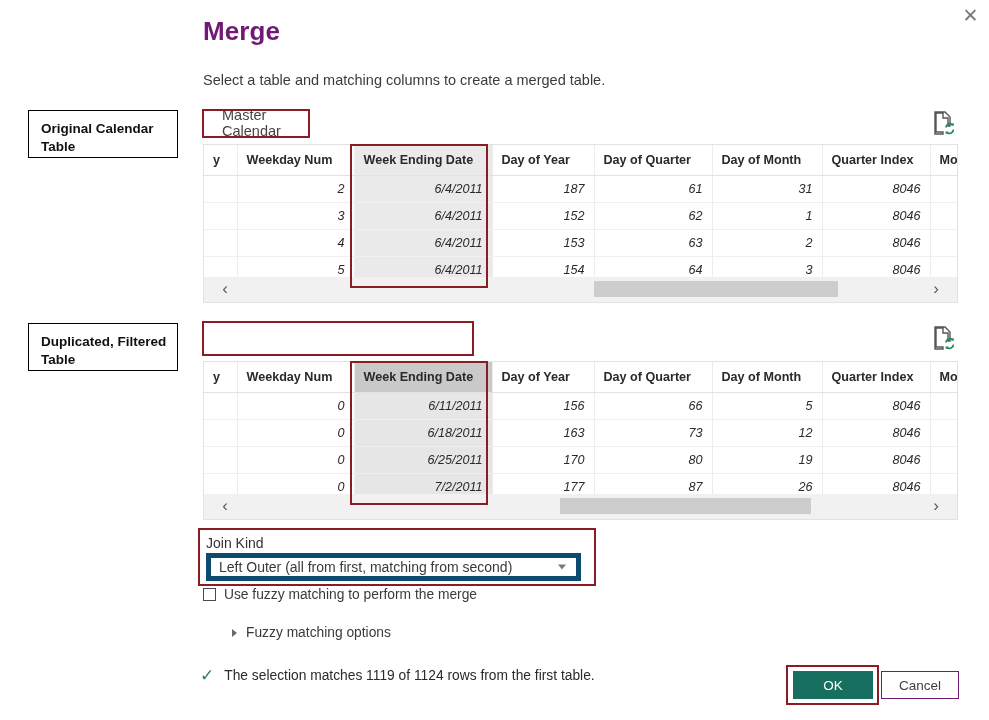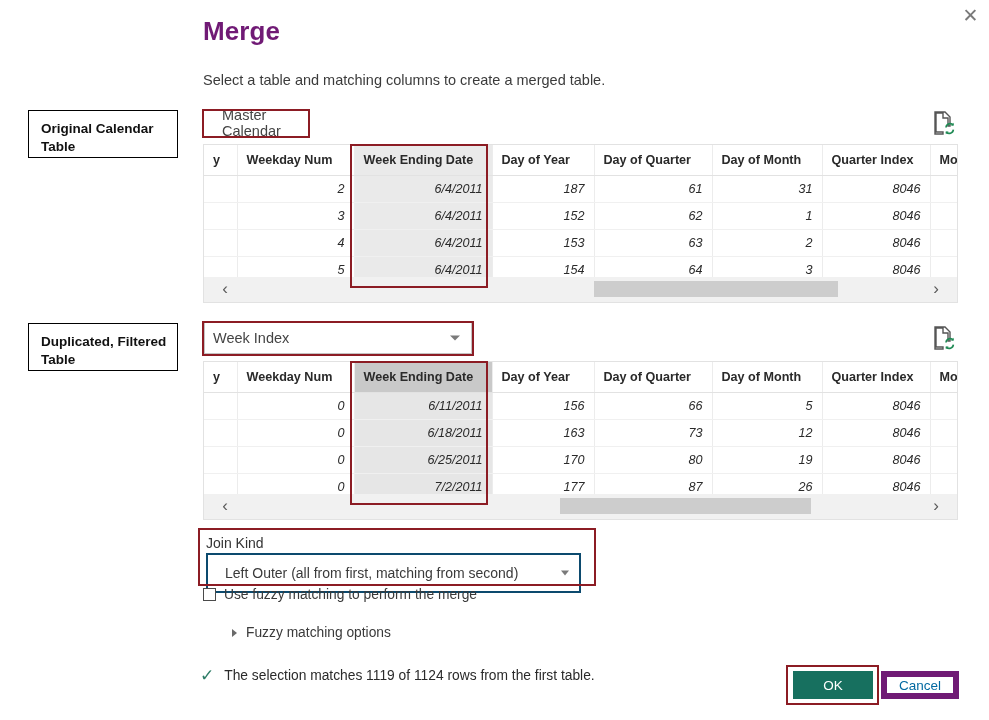--- a/index.html
+++ b/index.html
@@ -105,23 +105,23 @@
   }
   .hscroll .arrow.left { left:4px; }
   .hscroll .arrow.right { right:4px; }
   .hscroll .thumb {
     position:absolute; top:4px; height:16px; background:#cdcdcd; cursor:pointer;
   }
 
   
   .join-label { position:absolute; left:206px; top:535px; font-size:14px; color:#333; }
   .join-select {
-    position:absolute; left:206px; top:553px; width:375px; height:40px;
-    border:2px solid #0c4a6e; background:#fff; display:flex; align-items:center;
-    font-size:14px; color:#3a3a3a; padding-left:17px; cursor:pointer;
+    position:absolute; left:206px; top:553px; width:375px; height:28px;
+    border:5px solid #0c4a6e; background:#fff; display:flex; align-items:center;
+    font-size:14px; color:#3a3a3a; padding-left:8px; cursor:pointer;
   }
   .join-select .chev {
     position:absolute; right:10px; top:50%; transform:translateY(-50%);
     width:0; height:0; border-left:4.5px solid transparent; border-right:4.5px solid transparent;
     border-top:5px solid #7a7a7a;
   }
 
   
   .cbrow { position:absolute; left:203px; top:587px; display:flex; align-items:center; gap:8px; }
   .cbox { width:13px; height:13px; border:1.6px solid #4a4a4a; background:#fff; cursor:pointer; }
@@ -139,21 +139,21 @@
   .status { position:absolute; left:200px; top:667px; display:flex; align-items:center; gap:10px; }
   .status .check { font-size:17px; color:#2e7d67; line-height:1; }
   .status .msg { font-size:13.8px; color:#2a2a2a; }
 
   
   .btn {
     position:absolute; height:28px; display:flex; align-items:center; justify-content:center;
     font-size:13.5px; cursor:pointer; user-select:none;
   }
   #ok-button { left:793px; top:671px; width:80px; background:#17705f; color:#fff; border:1px solid #17705f; }
-  #cancel-button { left:881px; top:671px; width:78px; background:#fff; color:#0369a1; border:6px solid #701a75; }
+  #cancel-button { left:881px; top:671px; width:78px; background:#fff; color:#404040; border:1px solid #701a75; }
 </style>
 </head>
 <body>
 
 <div id="root">
 
   <div class="close-btn">✕</div>
 
   <div class="dlg-title">Merge</div>
   <div class="dlg-sub">Select a table and matching columns to create a merged table.</div>
@@ -249,24 +249,20 @@
           </tr>
         </tbody>
     </table>
   </div>
   <div class="hscroll" id="hscroll-1">
     <div class="arrow left">‹</div>
     <div class="thumb" style="left: 390.04px; width: 243.72px;"></div>
     <div class="arrow right">›</div>
   </div>
 
-  <div class="src-select">
-    <span>Week Index</span>
-    <span class="chev"></span>
-  </div>
   <div class="refresh-icon" id="refresh-2">
     <svg viewBox="0 0 24 26" width="24" height="26">
       <path d="M3 2 h10 l5 5 v9 h-2 V8 h-5 V3 H4 v19 h7 v2 H3 z" fill="none" stroke="#555" stroke-width="1.4"></path>
       <path d="M14 17.5 a4.2 4.2 0 0 1 7.2 -2.6" fill="none" stroke="#1f8a54" stroke-width="1.6"></path>
       <path d="M21.6 12.8 l.1 2.9 l-2.9 -.2 z" fill="#1f8a54"></path>
       <path d="M21.4 19.6 a4.2 4.2 0 0 1 -7.2 2.5" fill="none" stroke="#1f8a54" stroke-width="1.6"></path>
       <path d="M13.8 24.3 l-.1 -2.9 l2.9 .2 z" fill="#1f8a54"></path>
     </svg>
   </div>
 

